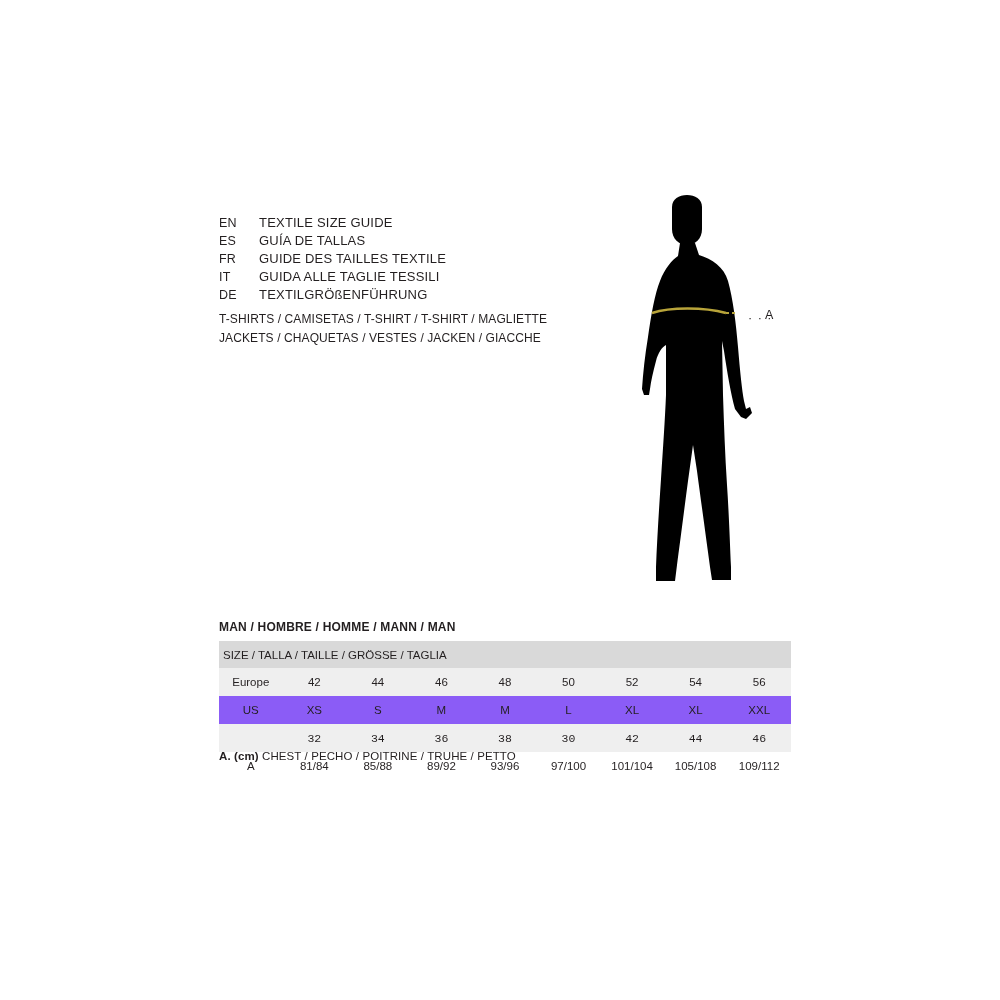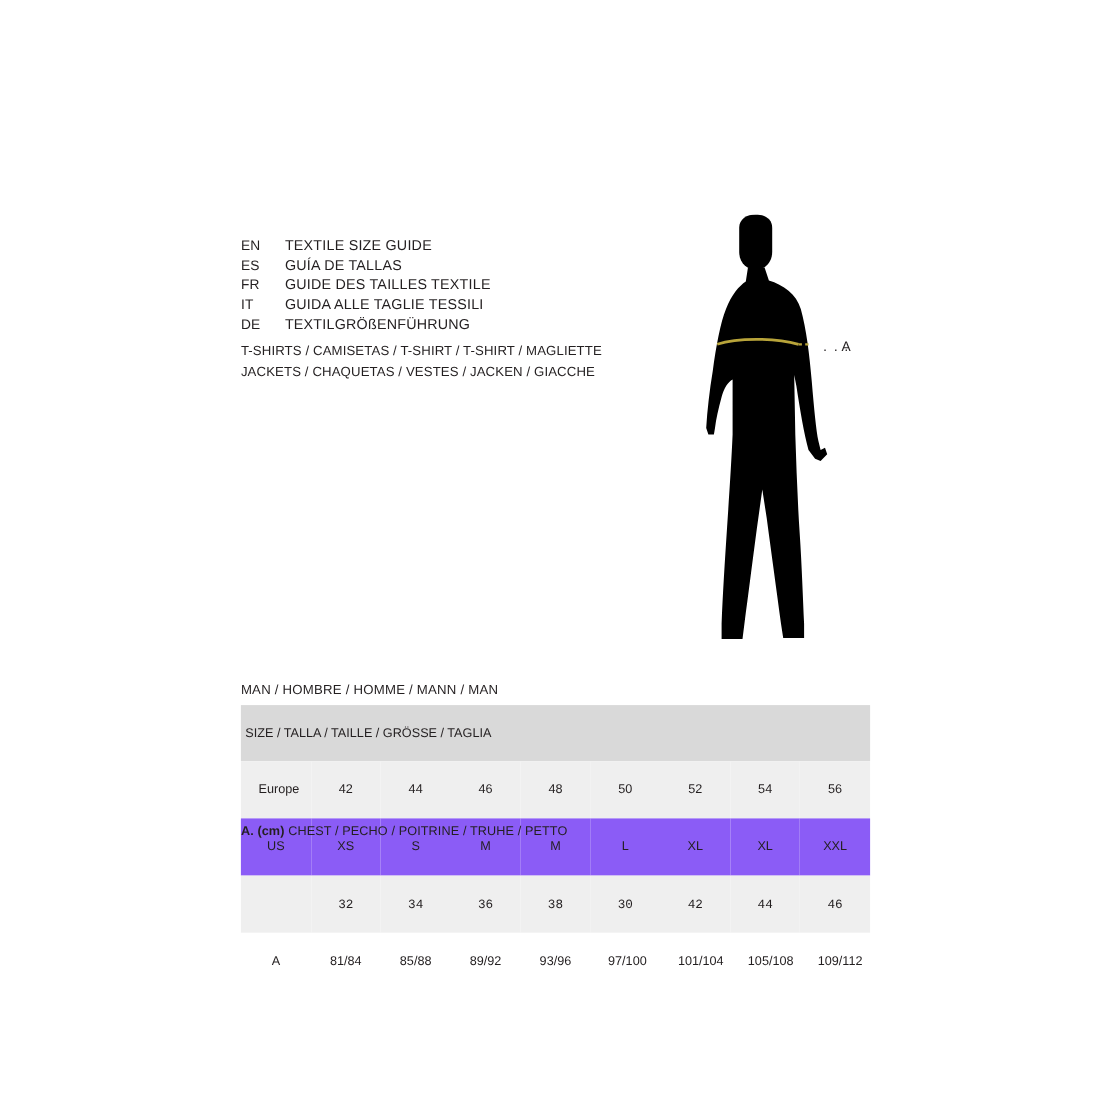--- a/index.html
+++ b/index.html
@@ -81,33 +81,33 @@
 
   
   .table-area {
     position: absolute;
     left: 219px;
     top: 620px;
     width: 572px;
   }
   .man-head {
     font-size: 12px;
-    font-weight: normal;
+    font-weight: bold;
     letter-spacing: 0.2px;
     margin-bottom: 7px;
   }
   table.size {
     border-collapse: collapse;
     width: 572px;
     table-layout: fixed;
   }
   table.size td {
     font-size: 11.5px;
     height: 20px;
-    padding: 16px;
+    padding: 4px;
     text-align: center;
     vertical-align: middle;
     color: #231f20;
   }
   td.rowlabel {
     text-align: left;
     padding-left: 4px;
     width: 88px;
   }
   tr.band-title td {

